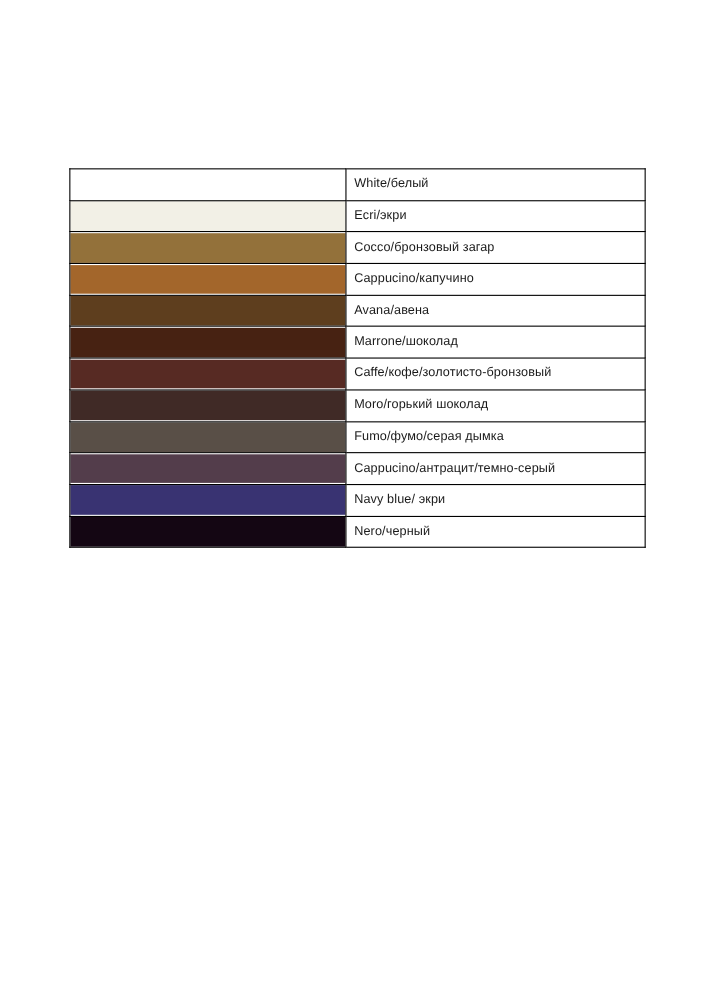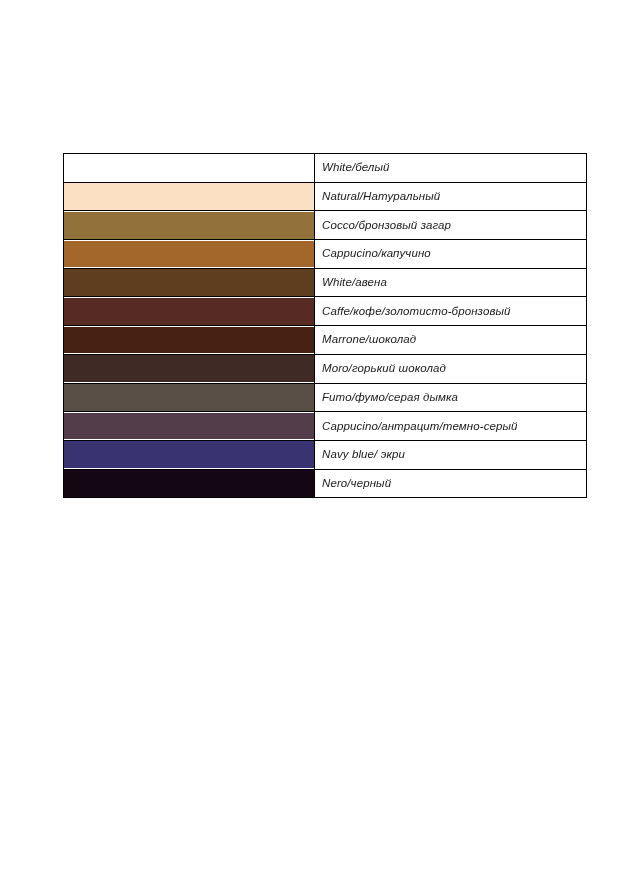--- a/index.html
+++ b/index.html
@@ -43,21 +43,20 @@
   td.label-cell {
     width: 264px;
     background: #ffffff;
     padding: 0 0 0 7px;
     font-size: 11.5px;
     line-height: 13px;
     color: #1a1a1a;
     letter-spacing: 0.1px;
     white-space: nowrap;
     overflow: hidden;
-    font-style: italic;
   }
   .swatch-fill {
     display: block;
     width: 100%;
     height: 26.7px;
   }
 </style>
 </head>
 <body>
 
@@ -65,53 +64,53 @@
   <table class="color-table">
     <tbody>
         <tr>
           <td class="swatch-cell">
             <span class="swatch-fill" style="background-color: rgb(255, 255, 255);"></span>
           </td>
           <td class="label-cell">White/белый</td>
         </tr>
         <tr>
           <td class="swatch-cell">
-            <span class="swatch-fill" style="background-color: rgb(251, 224, 196);"></span>
+            <span class="swatch-fill" style="background-color: rgb(242, 240, 230);"></span>
           </td>
-          <td class="label-cell">Natural/Натуральный</td>
+          <td class="label-cell">Ecri/экри</td>
         </tr>
         <tr>
           <td class="swatch-cell">
             <span class="swatch-fill" style="background-color: rgb(147, 113, 58);"></span>
           </td>
           <td class="label-cell">Cocco/бронзовый загар</td>
         </tr>
         <tr>
           <td class="swatch-cell">
             <span class="swatch-fill" style="background-color: rgb(163, 102, 43);"></span>
           </td>
           <td class="label-cell">Cappucino/капучино</td>
         </tr>
         <tr>
           <td class="swatch-cell">
             <span class="swatch-fill" style="background-color: rgb(94, 62, 30);"></span>
           </td>
-          <td class="label-cell">White/авена</td>
+          <td class="label-cell">Avana/авена</td>
+        </tr>
+        <tr>
+          <td class="swatch-cell">
+            <span class="swatch-fill" style="background-color: rgb(71, 34, 18);"></span>
+          </td>
+          <td class="label-cell">Marrone/шоколад</td>
         </tr>
         <tr>
           <td class="swatch-cell">
             <span class="swatch-fill" style="background-color: rgb(87, 42, 35);"></span>
           </td>
           <td class="label-cell">Caffe/кофе/золотисто-бронзовый</td>
-        </tr>
-        <tr>
-          <td class="swatch-cell">
-            <span class="swatch-fill" style="background-color: rgb(71, 34, 18);"></span>
-          </td>
-          <td class="label-cell">Marrone/шоколад</td>
         </tr>
         <tr>
           <td class="swatch-cell">
             <span class="swatch-fill" style="background-color: rgb(64, 42, 38);"></span>
           </td>
           <td class="label-cell">Moro/горький шоколад</td>
         </tr>
         <tr>
           <td class="swatch-cell">
             <span class="swatch-fill" style="background-color: rgb(89, 79, 71);"></span>

